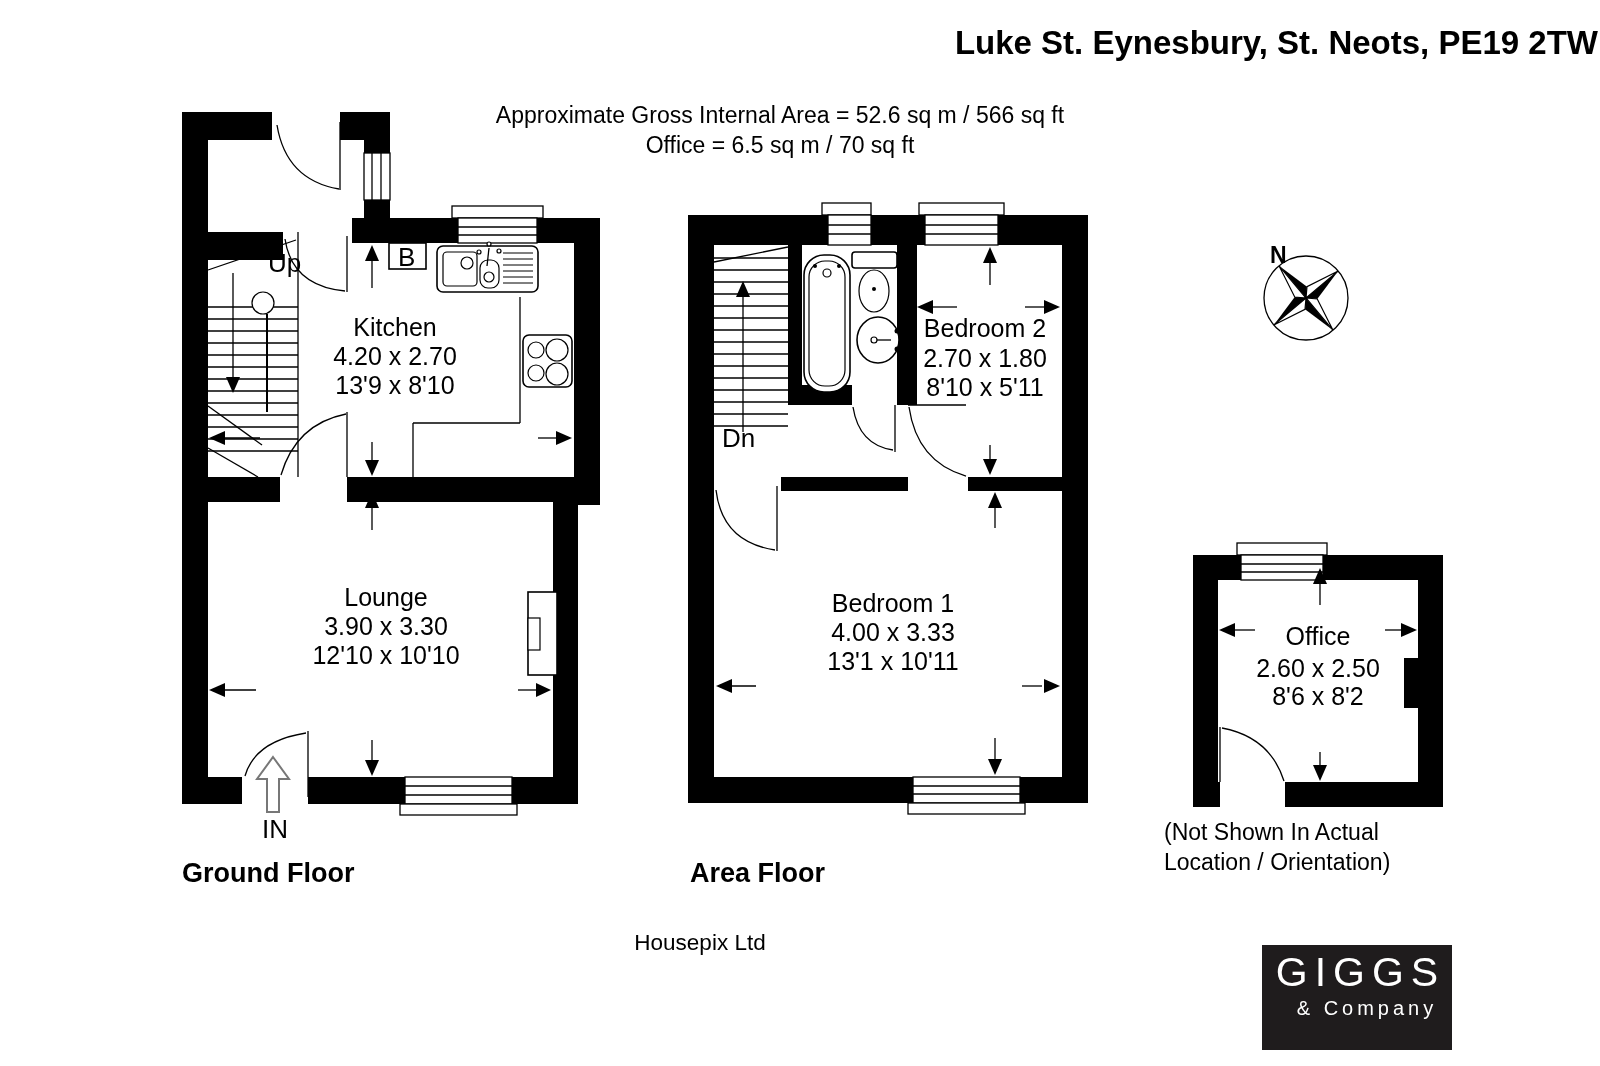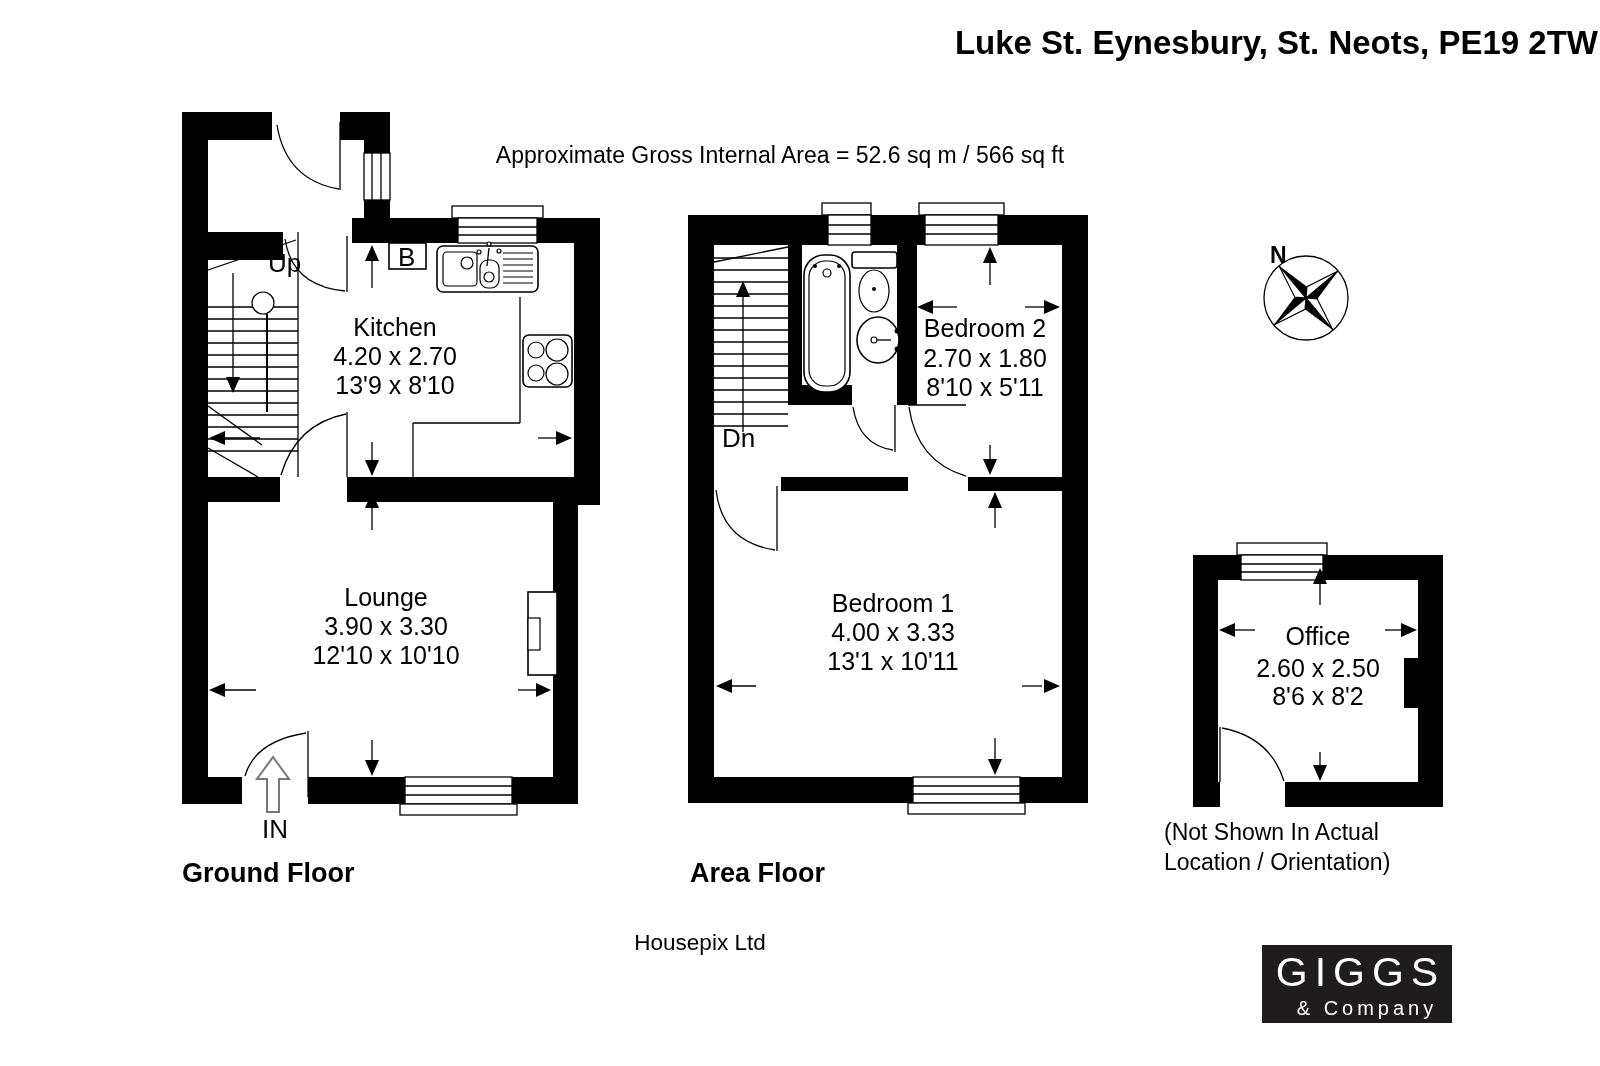--- a/index.html
+++ b/index.html
@@ -1,23 +1,23 @@
 <!DOCTYPE html>
 <html><head>
 <meta charset="utf-8">
 <style>
   html,body{margin:0;padding:0;background:#ffffff;}
   body{width:1600px;height:1066px;position:relative;font-family:"Liberation Sans",sans-serif;color:#000;overflow:hidden;}
   .abs{position:absolute;}
   .title{top:24px;left:0;width:1586px;text-align:right;font-size:33px;font-weight:bold;letter-spacing:0px;margin-left:12px;}
-  .subtitle{top:101px;left:0;width:1560px;text-align:center;font-size:23px;line-height:29.5px;margin-top:40px;}
+  .subtitle{top:101px;left:0;width:1560px;text-align:center;font-size:23px;line-height:29.5px;}
   .floor-label{font-size:27px;font-weight:bold;text-align:right;}
   .office-caption{left:1164px;top:817px;font-size:23px;line-height:30px;}
   .footer{top:929px;left:190px;width:1020px;text-align:center;font-size:22.5px;line-height:28.5px;}
-  .logo{left:1262px;top:945px;width:190px;height:78px;background:#1f1c1d;color:#fff;text-align:center;}
+  .logo{left:1262px;top:945px;width:190px;height:105px;background:#1f1c1d;color:#fff;text-align:center;}
   .logo .giggs{font-size:41px;letter-spacing:7px;padding-left:7px;margin-top:4px;line-height:46px;}
   .logo .company{font-size:20px;letter-spacing:4px;padding-left:20px;line-height:26px;}
   svg{position:absolute;}
   svg text{font-family:"Liberation Sans",sans-serif;fill:#000;}
   .rm{font-size:25px;text-anchor:middle;}
   .sm{font-size:26px;}
   .wall{fill:#000;stroke:none;}
   .ln{stroke:#000;stroke-width:2;fill:none;}
   .tn{stroke:#000;stroke-width:1.3;fill:none;}
   .fx{fill:#fff;stroke:#000;stroke-width:1.6;}
@@ -25,20 +25,21 @@
   .win{fill:#fff;stroke:#000;stroke-width:1.3;}
   .ah{fill:#000;stroke:none;}
   .inarrow{fill:#fff;stroke:#777;stroke-width:2;}
 </style>
 </head>
 <body>
 
 <div class="abs title">Luke St. Eynesbury, St. Neots, PE19 2TW</div>
 <div class="abs subtitle">
   <div>Approximate Gross Internal Area = 52.6 sq m / 566 sq ft</div>
+  <div>Office = 6.5 sq m / 70 sq ft</div>
 </div>
 
 <svg style="left:170px;top:95px" width="445" height="760" viewBox="170 95 445 760">
   <g>
     <rect class="wall" x="182" y="112" width="26" height="692"></rect>
     <rect class="wall" x="182" y="112" width="90" height="28"></rect>
     <rect class="wall" x="340" y="112" width="50" height="28"></rect>
     <rect class="wall" x="364" y="140" width="26" height="13"></rect>
     <rect class="wall" x="364" y="200" width="26" height="22"></rect>
     <rect class="wall" x="352" y="218" width="106" height="25"></rect>

